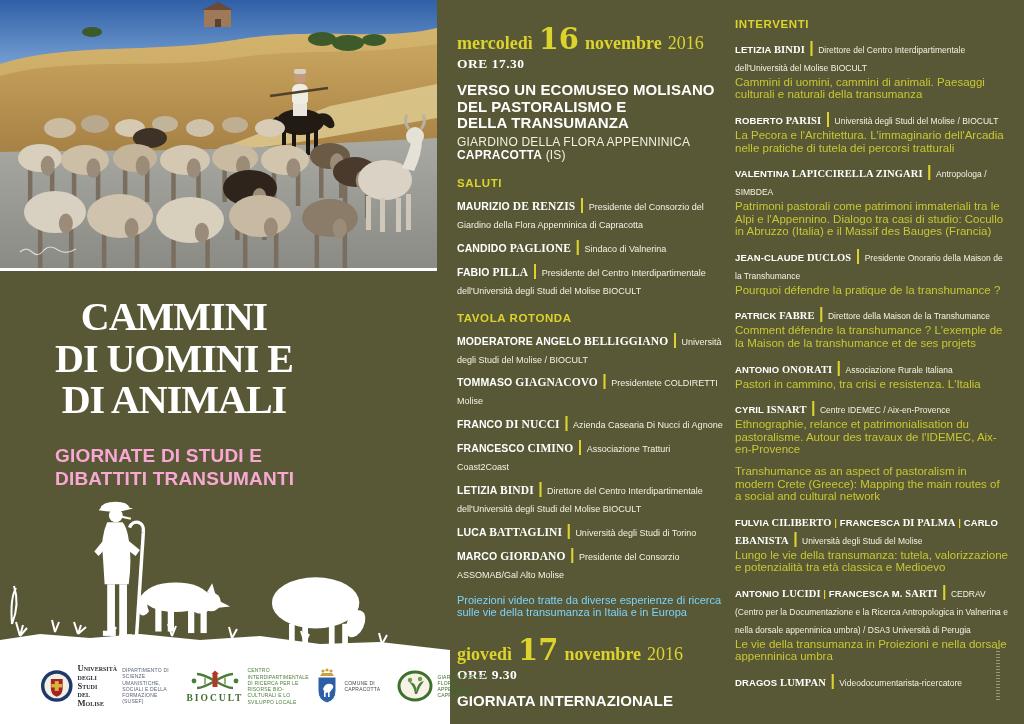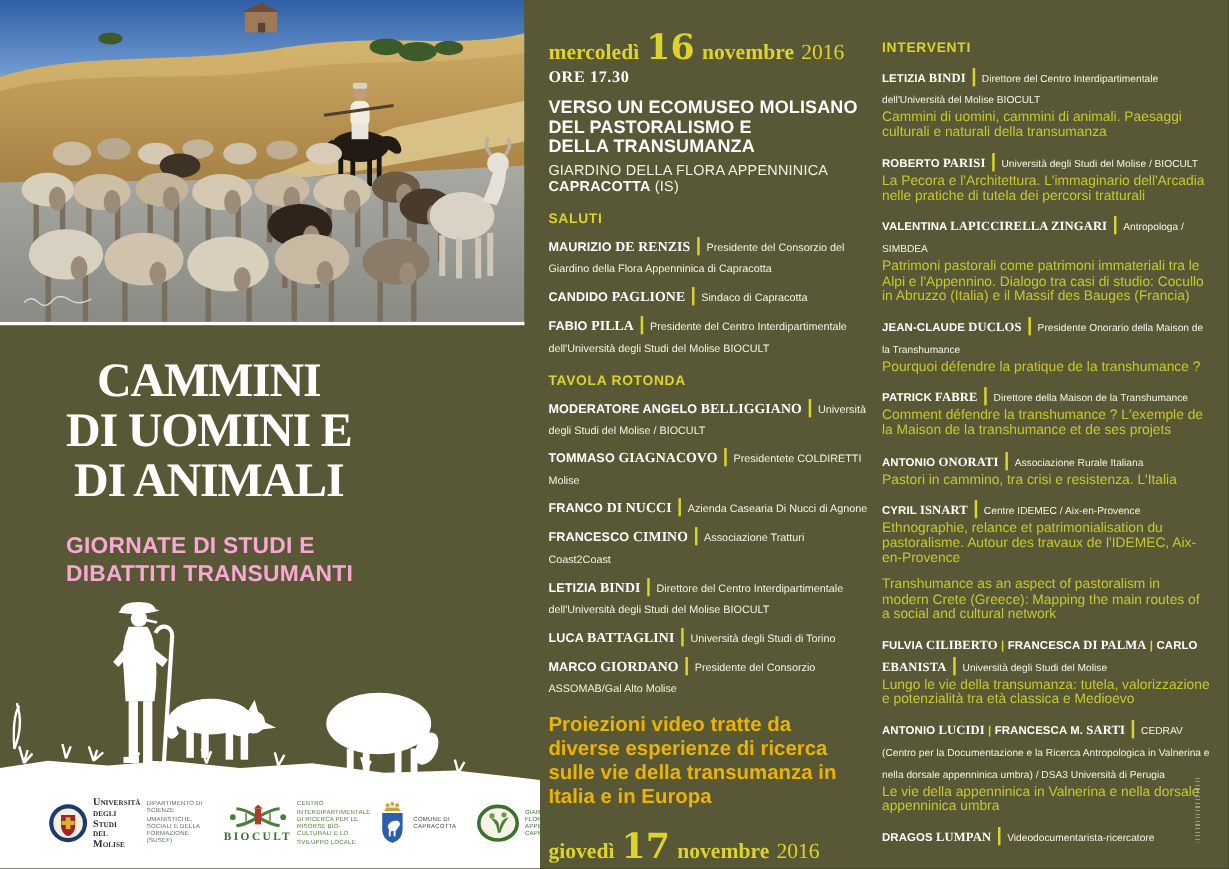--- a/index.html
+++ b/index.html
@@ -21,40 +21,40 @@
   .logo .cap{font-size:5px;line-height:1.25;letter-spacing:.2px;text-transform:uppercase;}
   .unimol-name{font-family:"Liberation Serif",serif;color:#2b2b33;font-size:8.5px;line-height:1.05;font-variant:small-caps;font-weight:700;}
   .unimol-sub{color:#5a6575;width:56px;}
   .biocult-block{display:flex;flex-direction:column;align-items:center;text-align:center;}
   .biocult-name{font-family:"Liberation Serif",serif;color:#3f6f2f;font-weight:700;font-size:9.5px;letter-spacing:2px;margin-top:1px;}
   .biocult-sub{color:#4a7d3a;width:58px;}
   .capra-sub{color:#44464f;width:44px;}
   .giard-sub{color:#3f6f2f;width:52px;}
   
   .midcol{position:absolute;left:457px;top:0;width:266px;height:724px;padding-top:22px;box-sizing:border-box;}
-  .rightcol{position:absolute;left:735px;top:16px;width:273px;height:556px;padding-top:18px;box-sizing:border-box;}
+  .rightcol{position:absolute;left:735px;top:0;width:273px;height:556px;padding-top:18px;box-sizing:border-box;}
   .dateline{margin:0;color:#dcd32d;font-family:"Liberation Serif",serif;white-space:nowrap;}
   .dateline .day,.dateline .month{font-weight:700;font-size:18px;}
   .dateline .num{font-family:"DejaVu Serif",serif;font-weight:700;font-size:29px;padding:0 2px;}
   .dateline .year{font-weight:400;font-size:18px;padding-left:2px;}
   .time{margin:0 0 10px;color:#ffffff;font-family:"Liberation Serif",serif;font-weight:700;font-size:13.5px;letter-spacing:.5px;}
   .evtitle{margin:0 0 4px;color:#ffffff;font-weight:700;font-size:15px;line-height:1.1;letter-spacing:.1px;}
   .evtitle span{display:block;}
   .venue{margin:0;color:#f2f0e2;font-size:12px;line-height:1.15;letter-spacing:.2px;}
   .venue span{display:block;}
   .venue b{color:#fff;}
   .shead{margin:14px 0 7px;color:#dcd32d;font-weight:700;font-size:11.5px;letter-spacing:.6px;}
   .rightcol .shead{margin:0 0 9px;}
   .entry{margin:0 0 6px;}
   .ehead{margin:0;line-height:1.12;}
   .nm{color:#ffffff;font-size:10.5px;font-weight:700;letter-spacing:.1px;}
   .nm b{font-family:"Liberation Serif",serif;font-weight:700;font-size:11.5px;}
   .pipe,.pp{color:#dcd32d;font-weight:700;}
   .role{color:#f4f2e4;font-size:9px;font-weight:400;}
-  .proiezioni{margin:12px 0 14px;color:#eab308;font-size:17px;line-height:1.18;font-weight:bold;}
+  .proiezioni{margin:12px 0 14px;color:#7dd3fc;font-size:11px;line-height:1.18;}
   .session2{margin-top:10px;}
   .rightcol .entry{margin-bottom:9px;}
   .rightcol .nm{font-size:9.5px;}
   .rightcol .nm b{font-size:10.5px;}
   .rightcol .role{font-size:8.5px;}
   .talk{margin:1px 0 0;color:#c8c733;font-size:11.5px;line-height:1.1;}
   .credit-mark{position:absolute;left:996px;top:648px;width:4px;height:54px;opacity:.55;
     background:repeating-linear-gradient(180deg,rgba(255,255,255,.7) 0 1px,transparent 1px 3px);}
 </style>
 </head>
@@ -328,21 +328,21 @@
         <span>GIARDINO DELLA FLORA APPENNINICA</span>
         <span><b>CAPRACOTTA</b> (IS)</span>
       </p>
     </div>
     <p class="shead">SALUTI</p>
     <div>
         <div class="entry">
           <p class="ehead"><span class="nm">MAURIZIO <b>DE RENZIS</b></span><span class="pipe"> | </span><span class="role">Presidente del Consorzio del Giardino della Flora Appenninica di Capracotta</span></p>
         </div>
         <div class="entry">
-          <p class="ehead"><span class="nm">CANDIDO <b>PAGLIONE</b></span><span class="pipe"> | </span><span class="role">Sindaco di Capracotta</span></p>
+          <p class="ehead"><span class="nm">CANDIDO <b>PAGLIONE</b></span><span class="pipe"> | </span><span class="role">Sindaco di Valnerina</span></p>
         </div>
         <div class="entry">
           <p class="ehead"><span class="nm">FABIO <b>PILLA</b></span><span class="pipe"> | </span><span class="role">Presidente del Centro Interdipartimentale dell'Università degli Studi del Molise BIOCULT</span></p>
         </div>
       </div>
     <p class="shead">TAVOLA ROTONDA</p>
     <div>
         <div class="entry">
           <p class="ehead"><span class="nm">MODERATORE ANGELO <b>BELLIGGIANO</b></span><span class="pipe"> | </span><span class="role">Università degli Studi del Molise / BIOCULT</span></p>
         </div>
@@ -416,21 +416,21 @@
         </div>
         <div class="entry">
           <p class="talk">Transhumance as an aspect of pastoralism in modern Crete (Greece): Mapping the main routes of a social and cultural network</p>
         </div>
         <div class="entry">
           <p class="ehead"><span class="nm">FULVIA <b>CILIBERTO</b> <span class="pp">|</span> FRANCESCA <b>DI PALMA</b> <span class="pp">|</span> CARLO <b>EBANISTA</b></span><span class="pipe"> | </span><span class="role">Università degli Studi del Molise</span></p>
           <p class="talk">Lungo le vie della transumanza: tutela, valorizzazione e potenzialità tra età classica e Medioevo</p>
         </div>
         <div class="entry">
           <p class="ehead"><span class="nm">ANTONIO <b>LUCIDI</b> <span class="pp">|</span> FRANCESCA M. <b>SARTI</b></span><span class="pipe"> | </span><span class="role">CEDRAV (Centro per la Documentazione e la Ricerca Antropologica in Valnerina e nella dorsale appenninica umbra) / DSA3 Università di Perugia</span></p>
-          <p class="talk">Le vie della appenninica in Valnerina e nella dorsale appenninica umbra</p>
+          <p class="talk">Le vie della transumanza in Proiezioni e nella dorsale appenninica umbra</p>
         </div>
         <div class="entry">
           <p class="ehead"><span class="nm">DRAGOS <b>LUMPAN</b></span><span class="pipe"> | </span><span class="role">Videodocumentarista-ricercatore</span></p>
         </div>
       </div>
   </div>
 
   <div class="credit-mark"></div>
 </div>
 

